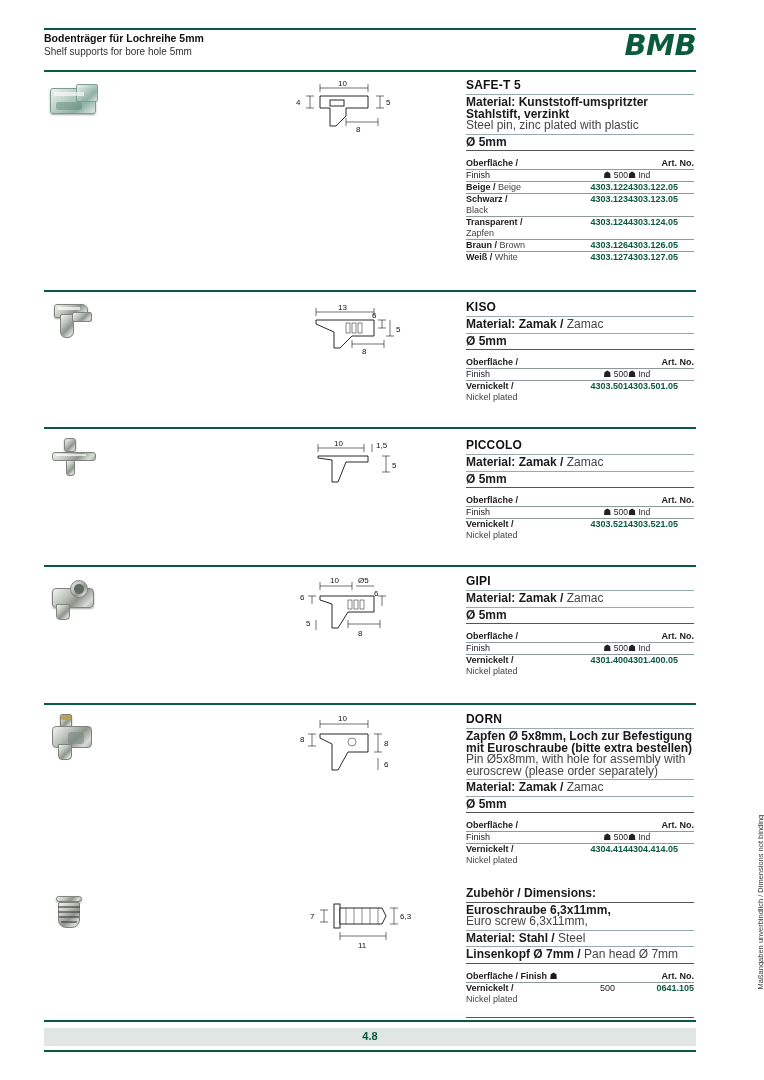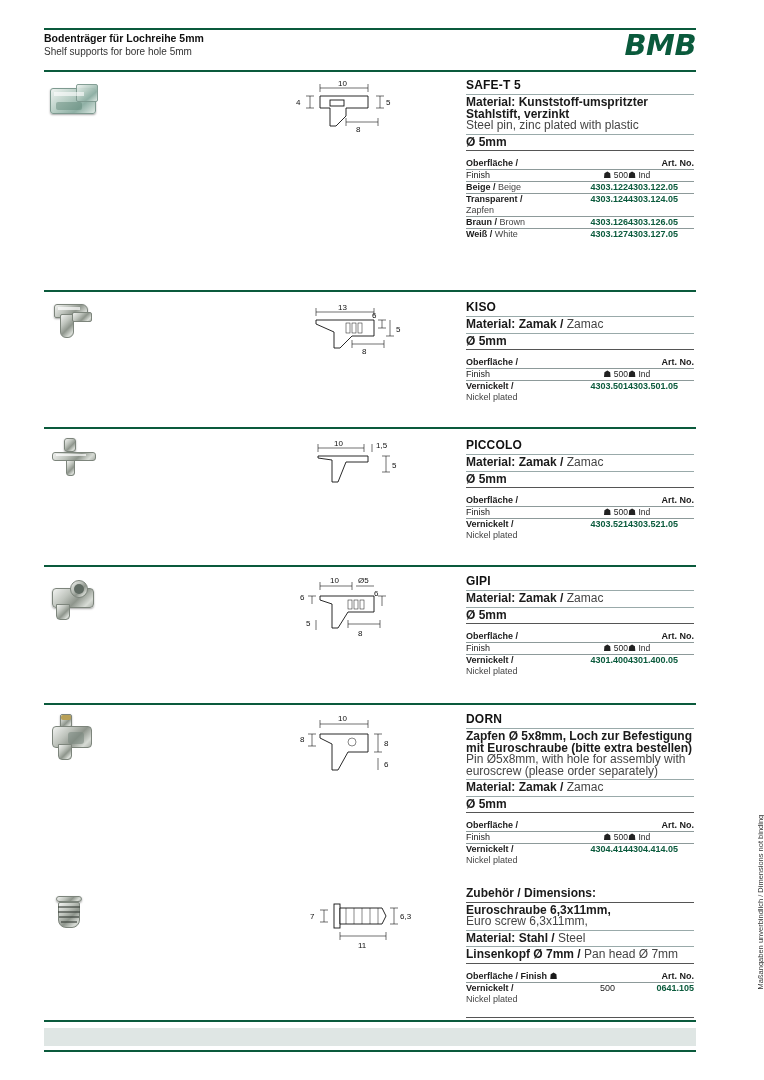--- a/index.html
+++ b/index.html
@@ -186,20 +186,25 @@
       <tr>
         <td class="col-a ruled"><span>Finish</span></td>
         <td class="col-b ruled pack"><span class="ico">☗</span> <span>500</span></td>
         <td class="col-c ruled pack"><span class="ico">☗</span> <span>Ind</span></td>
       </tr>
 
       <tr>
         <td class="col-a ruled"><span class="b">Beige /</span> <span class="g">Beige</span></td>
         <td class="col-b ruled"><span class="green">4303.122</span></td>
         <td class="col-c ruled"><span class="green">4303.122.05</span></td>
+      </tr>
+      <tr>
+        <td class="col-a ruled"><span class="b">Schwarz /</span><br><span class="g">Black</span></td>
+        <td class="col-b ruled"><span class="green">4303.123</span></td>
+        <td class="col-c ruled"><span class="green">4303.123.05</span></td>
       </tr>
       <tr>
         <td class="col-a ruled"><span class="b">Transparent /</span><br><span class="g">Zapfen</span></td>
         <td class="col-b ruled"><span class="green">4303.124</span></td>
         <td class="col-c ruled"><span class="green">4303.124.05</span></td>
       </tr>
       <tr>
         <td class="col-a ruled"><span class="b">Braun /</span> <span class="g">Brown</span></td>
         <td class="col-b ruled"><span class="green">4303.126</span></td>
         <td class="col-c ruled"><span class="green">4303.126.05</span></td>
@@ -522,15 +527,16 @@
       </tr>
     </tbody>
       </table>
     <div class="hr-dark" style="margin-top:12px;"></div>
   </div>
 
   <div class="sidenote">Maßangaben unverbindlich / Dimensions not binding</div>
 
   <div class="footer-rule-top"></div>
   <div class="footer-bar"></div>
+  <div class="footer-page">4.8</div>
   <div class="footer-rule-bottom"></div>
 
 </div>
 
 </body></html>

